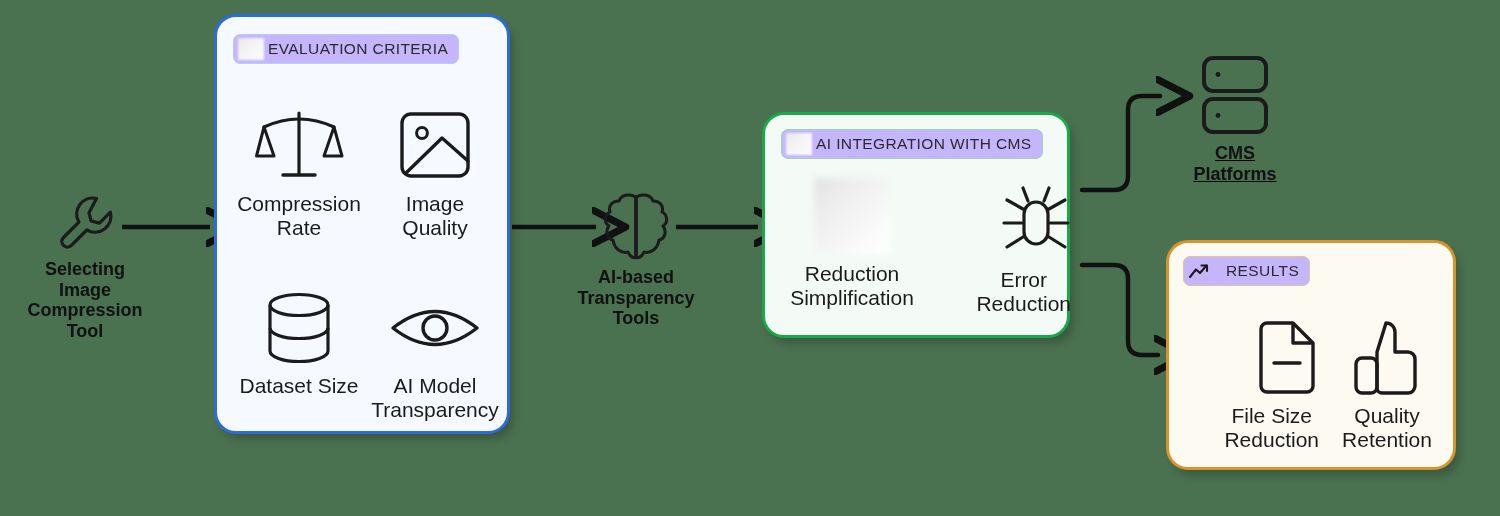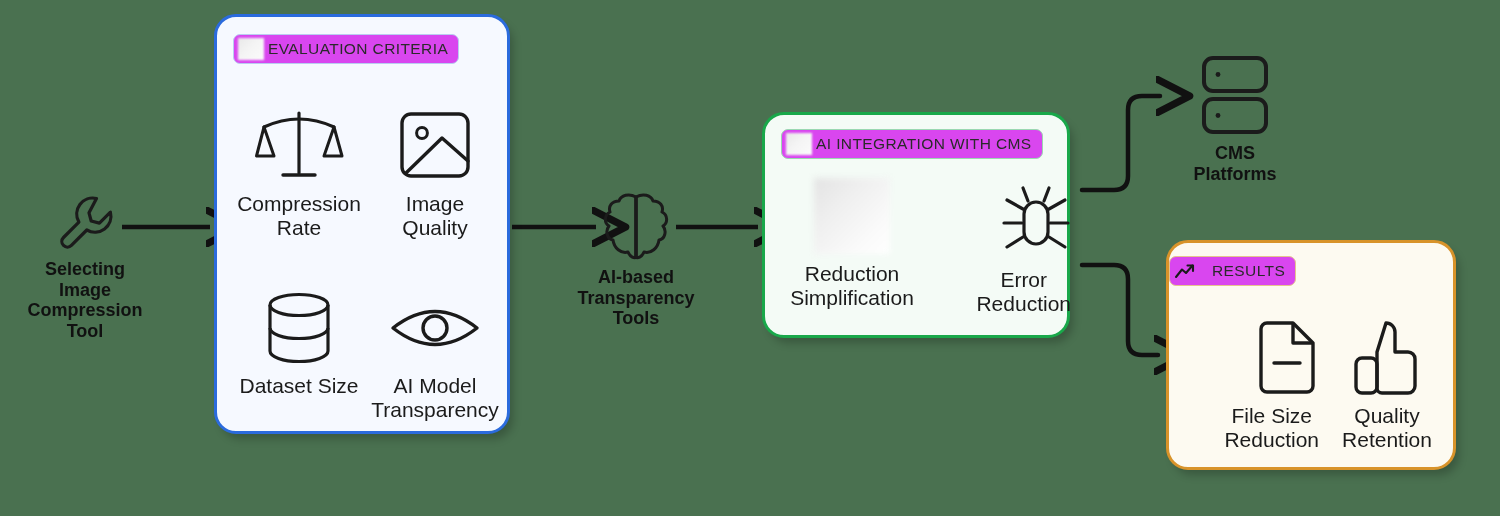--- a/index.html
+++ b/index.html
@@ -36,21 +36,21 @@
     border-color: #d8932a;
     background: #fdfaf1;
   }
 
   
   .chip {
     position: absolute;
     display: flex;
     align-items: center;
     gap: 4px;
-    background: #d946ef;
+    background: #c4b5fd;
     border: 1.5px solid #b9cdf0;
     border-radius: 7px;
     padding: 4px 10px 4px 4px;
     height: 30px;
     text-align: right;
   }
   .chip.green { border-color: #9ad8b1; }
   .chip.orange { border-color: #e5c48e; }
   .chip-text {
     font-size: 15.5px;
@@ -259,36 +259,36 @@
           <line x1="49" y1="37" x2="67" y2="37" stroke="#1b1b1b" stroke-width="3.2" stroke-linecap="round"></line>
           <line x1="22" y1="51" x2="6" y2="61" stroke="#1b1b1b" stroke-width="3.2" stroke-linecap="round"></line>
           <line x1="48" y1="51" x2="64" y2="61" stroke="#1b1b1b" stroke-width="3.2" stroke-linecap="round"></line>
         </svg>
       </div>
       <div class="lbl">Error
 Reduction</div>
     </div>
   </div>
 
-  <div class="stand" style="left:1160px; top:54px; width:150px;">
+  <div class="stand" style="left:1160px; top:54px; width:150px;text-decoration:underline;">
     <div class="ico">
       <svg width="80" height="84" viewBox="0 0 80 84">
         <rect x="9" y="4" width="62" height="33" rx="9" fill="none" stroke="#1b1b1b" stroke-width="4"></rect>
         <circle cx="23" cy="20.5" r="2.4" fill="#1b1b1b"></circle>
         <rect x="9" y="45" width="62" height="33" rx="9" fill="none" stroke="#1b1b1b" stroke-width="4"></rect>
         <circle cx="23" cy="61.5" r="2.4" fill="#1b1b1b"></circle>
       </svg>
     </div>
     <div class="lbl">CMS
 Platforms</div>
   </div>
 
   <div class="panel orange" style="left:1166px; top:240px; width:290px; height:230px;">
 
-    <div class="chip orange" style="left:0; top:13px;gap:16px;">
+    <div class="chip orange" style="left:14px; top:13px;gap:16px;">
       <div class="chip-ico">
         <svg width="20" height="15" viewBox="0 0 20 15">
           <path d="M1 13 L7 5.5 L11 9 L17.5 1.5" fill="none" stroke="#1b1b1b" stroke-width="2.1" stroke-linecap="round" stroke-linejoin="round"></path>
           <path d="M12.5 1.5 L18 1.5 L18 7" fill="none" stroke="#1b1b1b" stroke-width="2.1" stroke-linecap="round" stroke-linejoin="round"></path>
         </svg>
       </div>
       <span class="chip-text">RESULTS</span>
     </div>
 
     <div class="cell" style="left:10px; top:76px; width:140px;align-items:flex-end;">

